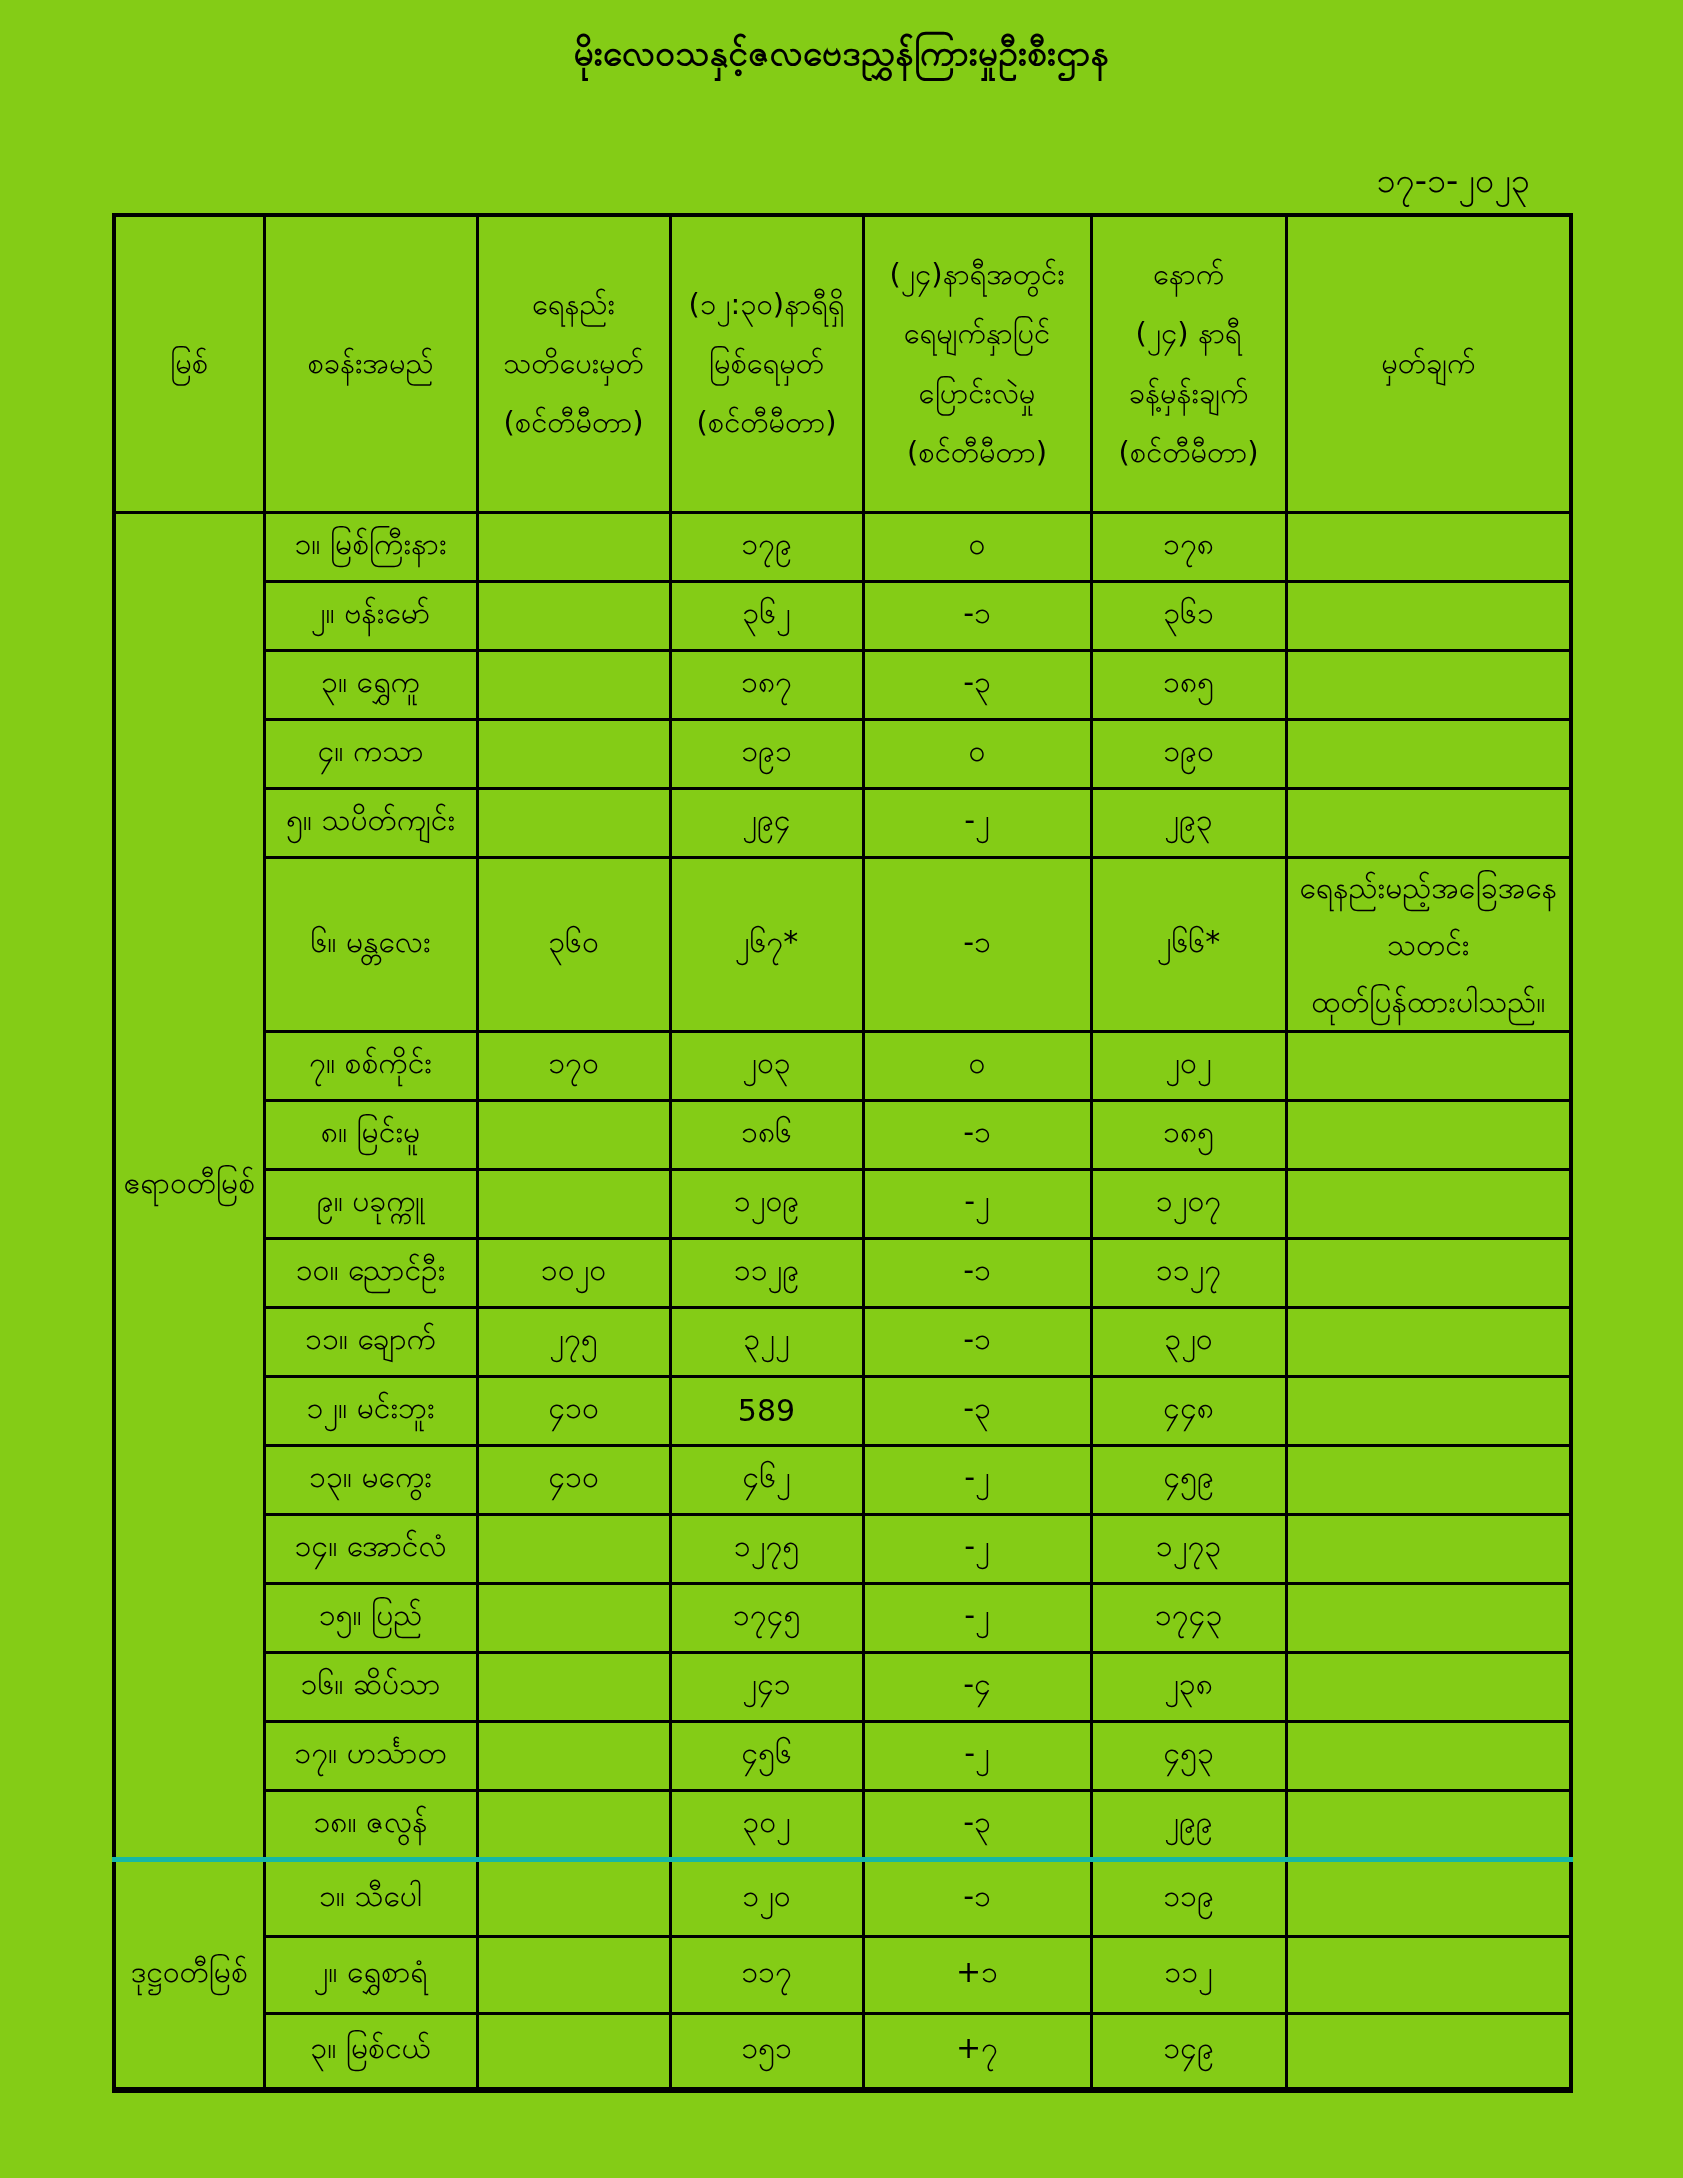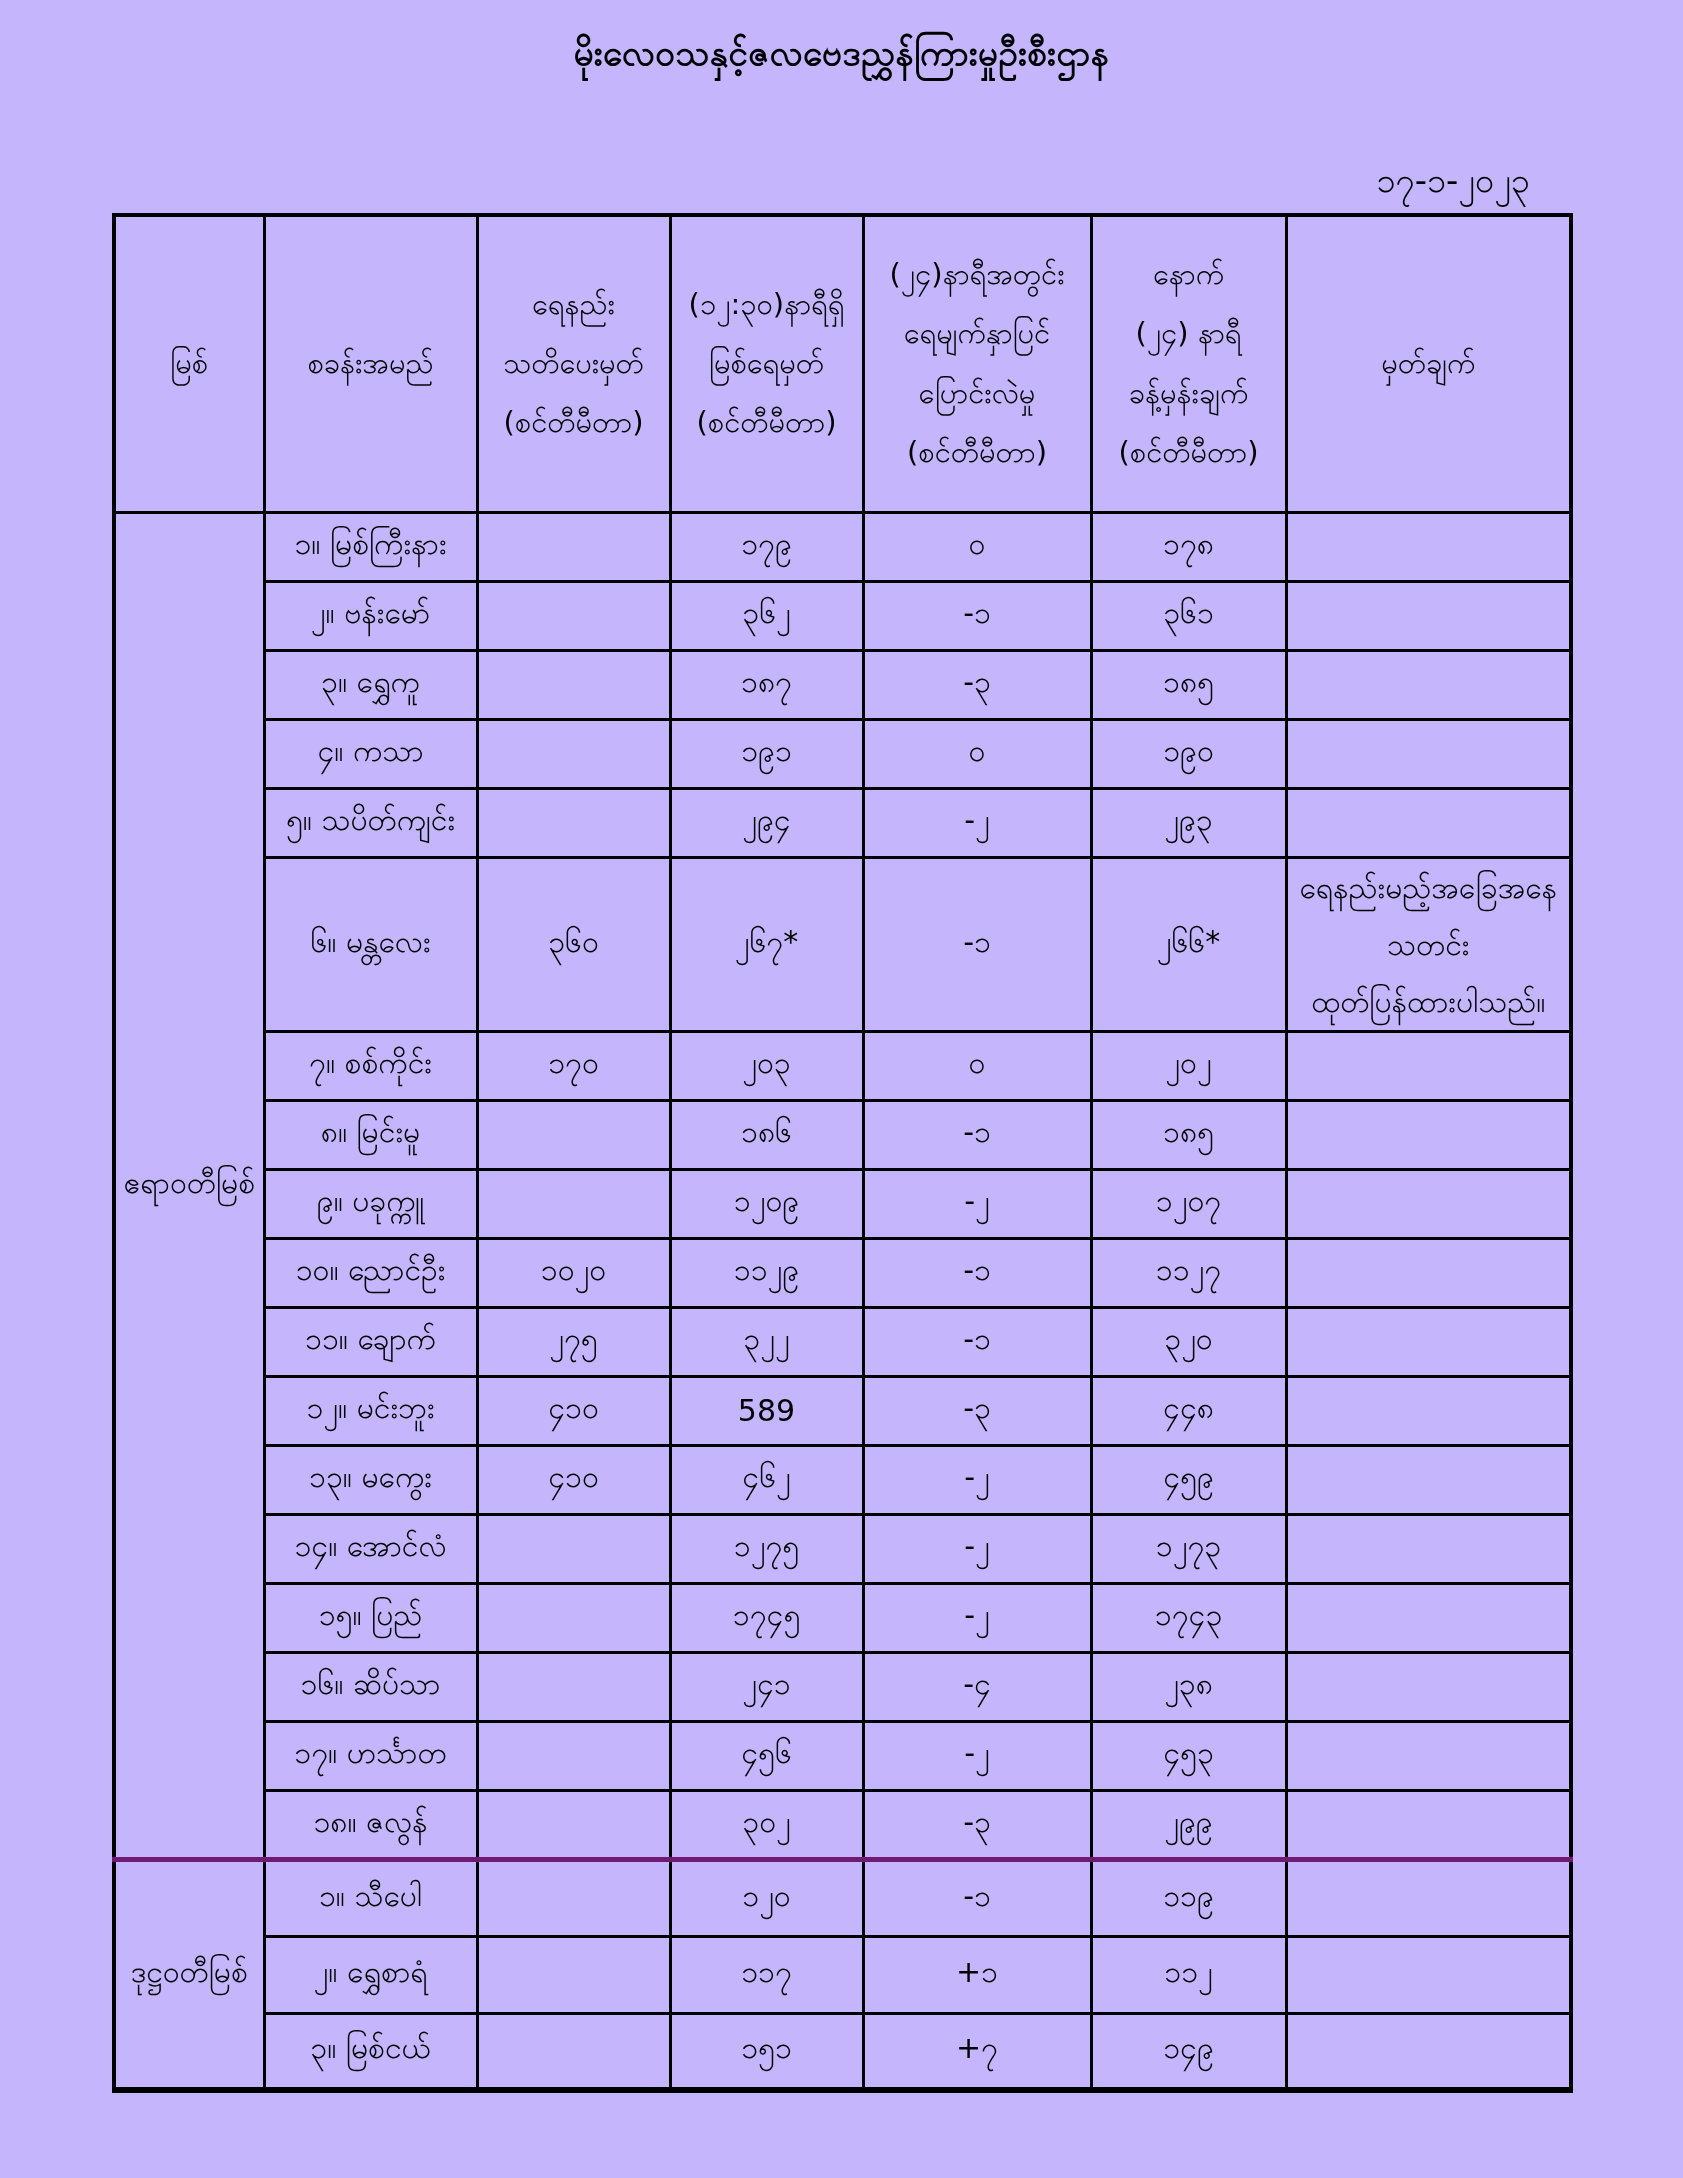--- a/index.html
+++ b/index.html
@@ -4,21 +4,21 @@
 <style>
   html, body {
     margin: 0;
     padding: 0;
     background: #ffffff;
   }
   .page {
     position: relative;
     width: 1683px;
     height: 2178px;
-    background: #c4b5fd;
+    background: #84cc16;
     color: #000000;
     font-family: "DejaVu Sans", sans-serif;
     overflow: hidden;
   }
   .page-title {
     position: absolute;
     top: 30px;
     left: 0;
     width: 100%;
     text-align: center;
@@ -70,21 +70,21 @@
   table.river-table tbody td {
     font-size: 30px;
   }
   table.river-table tbody tr {
     height: 69px;
   }
   table.river-table tbody tr.group-1 {
     height: 77px;
   }
   tr.group-start td {
-    border-top: 5px solid #701a75;
+    border-top: 5px solid #14b8a6;
   }
   td.river-cell {
     font-size: 31px;
     text-align: center;
   }
   td.station-cell {
     text-align: left;
     padding-left: 10px;
     white-space: nowrap;
   }

